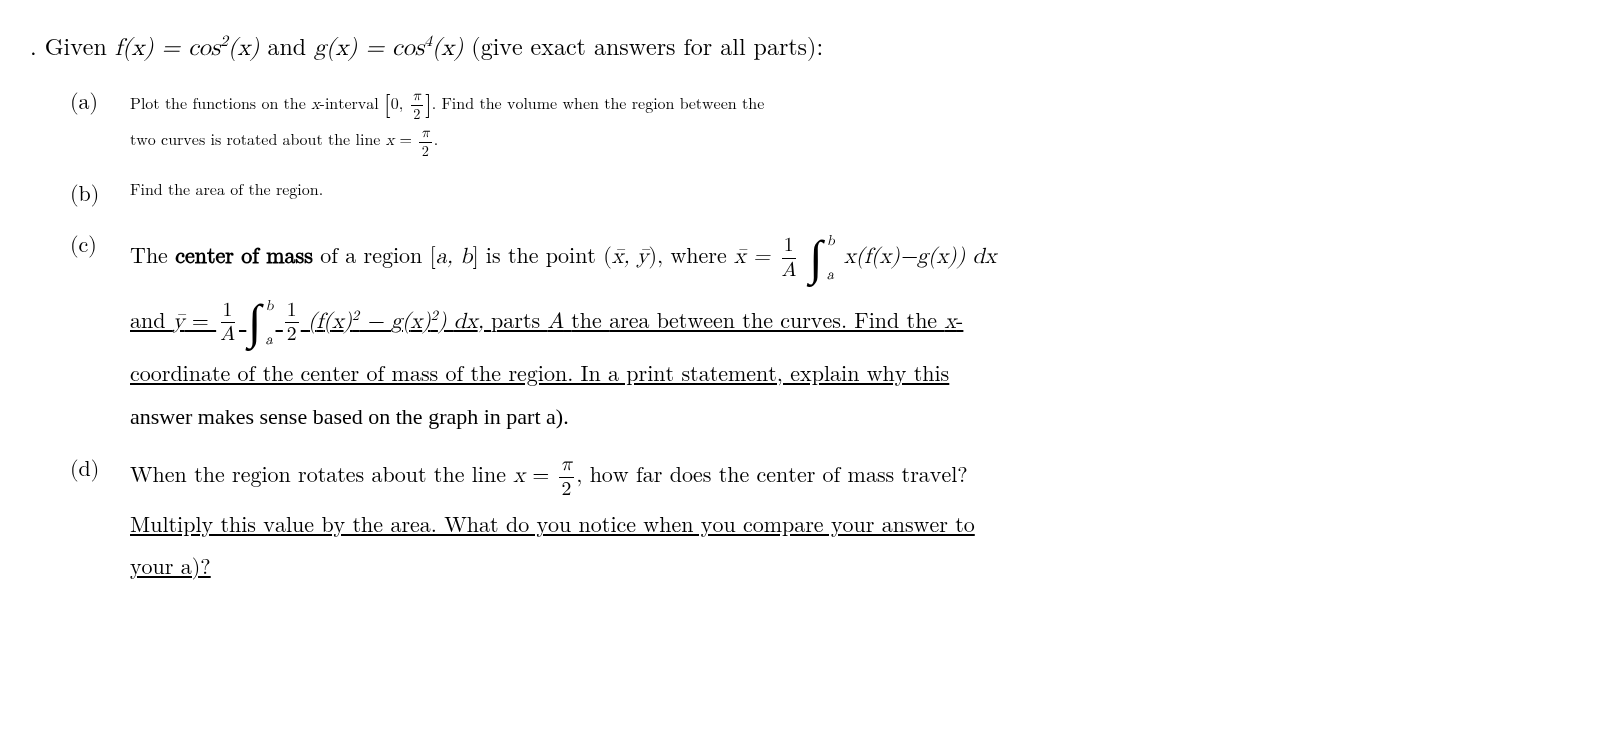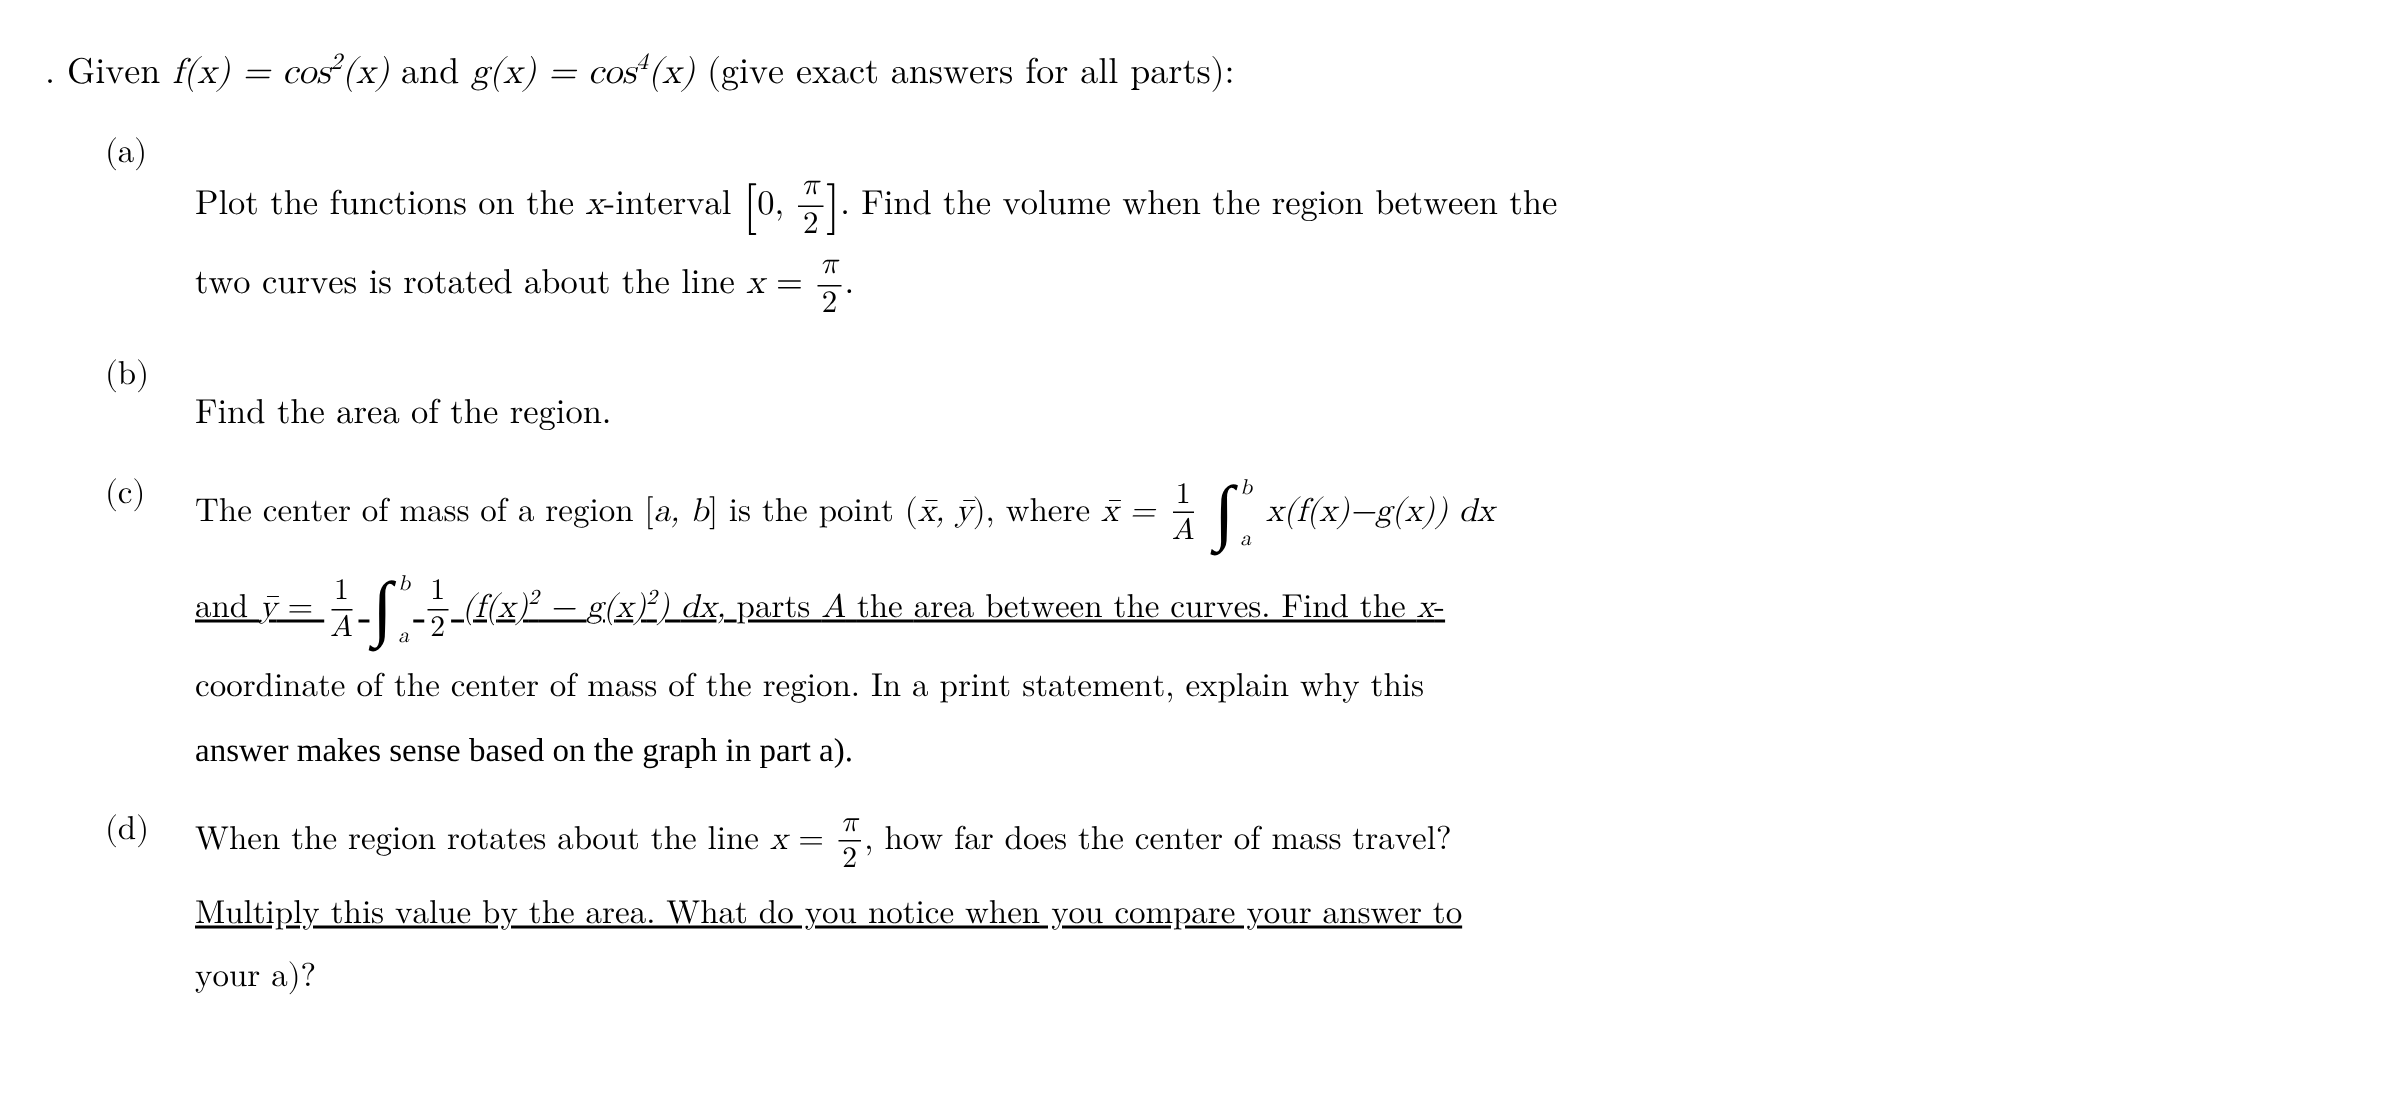--- a/index.html
+++ b/index.html
@@ -41,32 +41,31 @@
       gap: 10px;
     }
 
     .part-label {
       min-width: 50px;
       font-size: 22px;
     }
 
     .part-content {
       flex: 1;
-      font-size: 23px;
+      font-size: 16px;
       line-height: 1.6;
-      margin-top: 24px;
     }
 
     .math {
       font-style: italic;
       font-family: "Computer Modern", "Latin Modern Math", Georgia, "Times New Roman", serif;
     }
 
     .bold-term {
-      font-weight: normal;
+      font-weight: bold;
     }
 
     sup {
       font-size: 0.65em;
       vertical-align: super;
       line-height: 0;
     }
 
     .fraction {
       display: inline-flex;
@@ -144,20 +143,21 @@
     .line2 {
       display: block;
       margin-bottom: 4px;
       margin-left: 0;
       text-decoration: underline;
     }
 
     .line3 {
       display: block;
       margin-bottom: 4px;
+      text-decoration: underline;
     }
 
     .line4 {
       display: block;
       font-family: Liberation Serif, serif;
     }
   </style>
 </head>
 <body>
 

